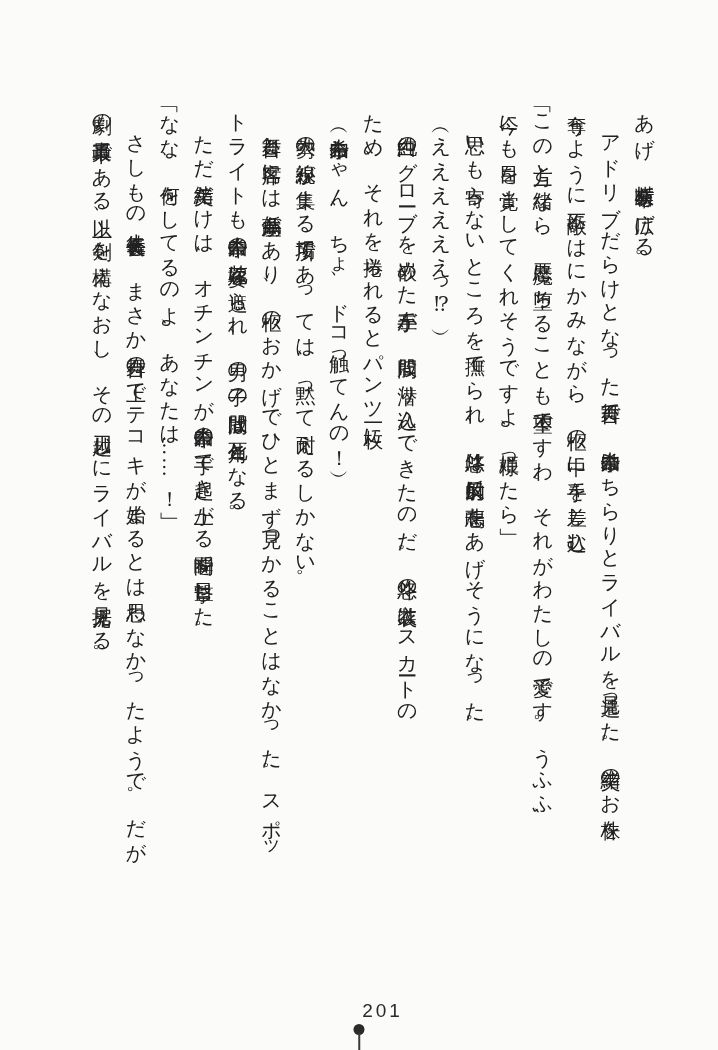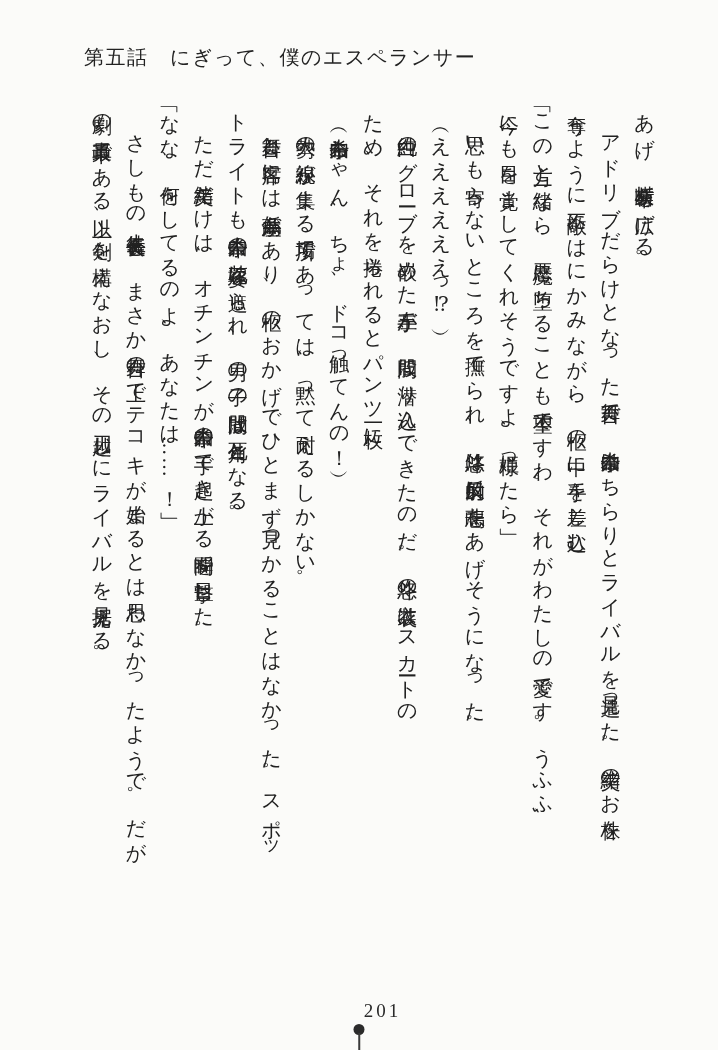--- a/index.html
+++ b/index.html
@@ -56,21 +56,21 @@
     position: absolute;
     left: 0;
     bottom: 0;
     width: 718px;
     text-align: center;
   }
   .page-number {
     font-size: 19px;
     letter-spacing: 3px;
     color: #2a2a2a;
-    font-family: Liberation Serif, serif;
+    font-family: Liberation Sans, sans-serif;
     margin-bottom: 2px;
     padding-left: 47px;
   }
   .binding-mark {
     width: 718px;
     height: 26px;
     position: relative;
   }
   .binding-mark .dot {
     position: absolute;
@@ -90,21 +90,20 @@
     width: 1.5px;
     height: 17px;
     background: #3a3a3a;
   }
 </style>
 </head>
 <body>
 
 <div class="page">
 
-  <div class="chapter-header">第五話　にぎって、僕のエスペランサー</div>
 
   <div class="body-text">
     <p>あげ、横断幕を広げる。</p>
     <p class="indent">アドリブだらけとなった舞台で、由希奈はちらりとライバルを見遣った。美緒のお株を</p>
     <p>奪うように不敵にはにかみながら、柩の中に手を差し込む。</p>
     <p>「この方と一緒なら、悪魔に堕ちることも本望ですわ。それがわたしの愛です。うふふ、</p>
     <p>今にも目を覚ましてくれそうですよ、姫様ったら」</p>
     <p class="indent">思いも寄らないところを撫でられ、悠斗は反射的に悲鳴をあげそうになった。</p>
     <p class="indent">（ええええええっ⁉）</p>
     <p class="indent">純白のグローブを嵌めた左手が、股間に潜り込んできたのだ。悠斗の衣装はスカートの</p>

